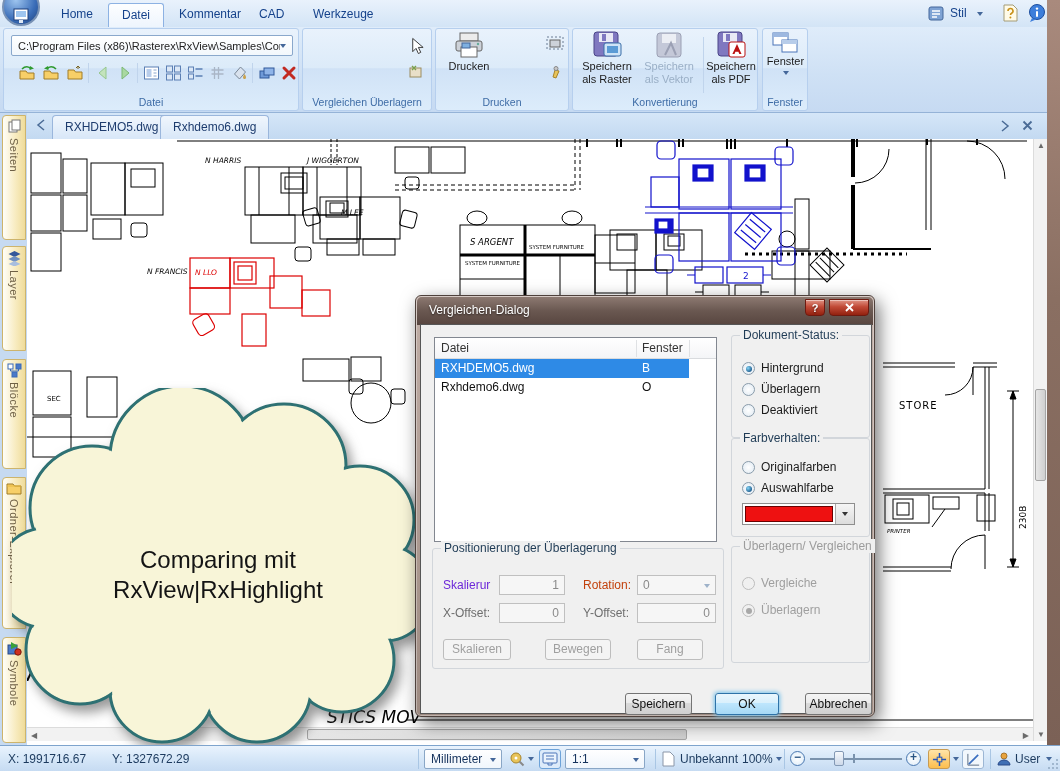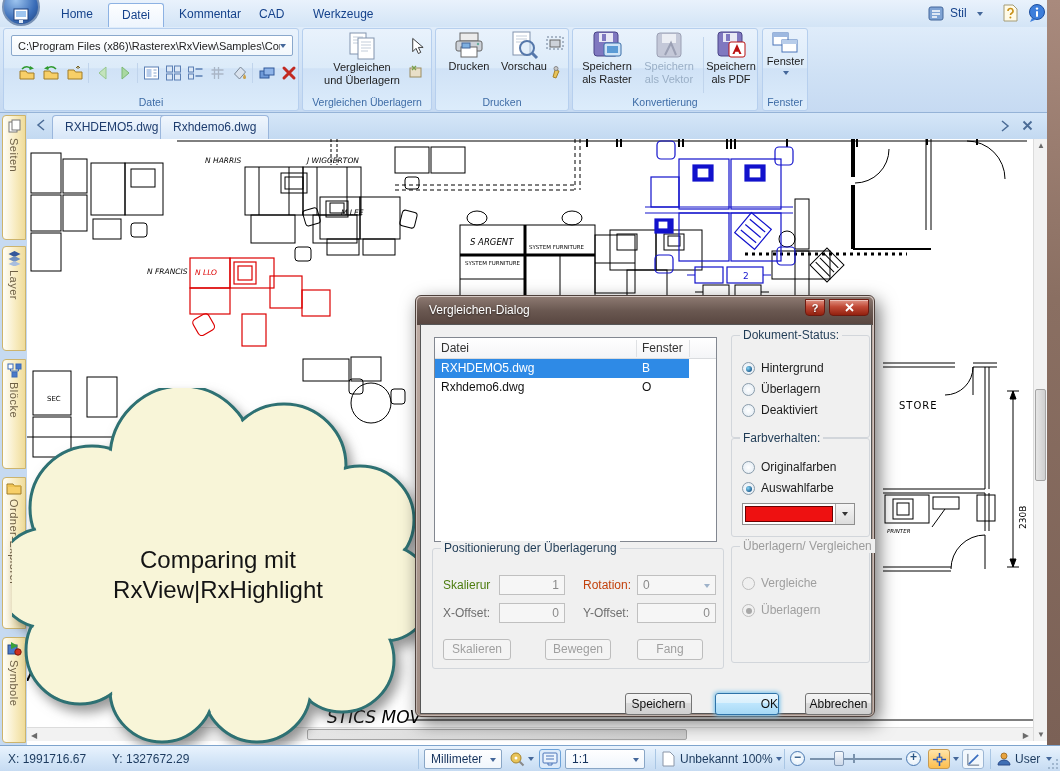--- a/index.html
+++ b/index.html
@@ -82,21 +82,21 @@
   .lrow { position:absolute; left:0; right:0; height:19px; font-size:12px; color:#111; }
   .lsel { background:#2e8ae6; color:#fff; }
   .dinput { position:absolute; background:#f6f6f6; border:1px solid #c0c0c0; font-size:12px; color:#8a8a8a;
       text-align:right; padding:2px 5px; }
   .dlabel { position:absolute; font-size:12px; color:#8f8f8f; white-space:nowrap; }
   .dbtn { position:absolute; background:#f4f4f4; border:1px solid #bdbdbd; border-radius:3px; font-size:12px;
       color:#9f9f9f; text-align:center; line-height:19px; }
   .wbtn { position:absolute; background:linear-gradient(#f5f5f5,#ebebeb 45%,#dadada 46%,#d0d0d0);
       border:1px solid #747474; border-radius:3px; font-size:12px; color:#111; text-align:center; line-height:20px; }
   .wbtn.focus { border-color:#2f73a8; box-shadow:0 0 4px 1px #74c0ea;
-      background:linear-gradient(#eaf6fd,#d9f0fc 45%,#bee6fd 46%,#a7d9f5);text-align:right; }
+      background:linear-gradient(#eaf6fd,#d9f0fc 45%,#bee6fd 46%,#a7d9f5); }
 
   
   .statusbar { left:0; top:745px; width:1060px; height:26px;
       background:linear-gradient(#e9f3fd,#d6e7f8 50%,#c6dbf2); border-top:1px solid #7ea4cd;
       font-size:12px; color:#1c3a5e; z-index:20; }
   .ssep { position:absolute; top:3px; width:1px; height:20px; background:#a9c6e4; }
   .scombo { position:absolute; top:3px; height:20px; background:linear-gradient(#fff,#f0f6fc);
       border:1px solid #89a6c6; border-radius:2px; font-size:12px; color:#15325c; padding:2px 6px; }
   .sbtn2 { position:absolute; top:3px; height:20px; border:1px solid transparent; border-radius:3px;
       display:flex; align-items:center; justify-content:center; }
@@ -231,30 +231,20 @@
       </div>
       <div class="sbtn" style="left:274px">
         <svg width="16" height="16" viewBox="0 0 16 16">
             <path d="M3 3l10 10M13 3L3 13" stroke="#c22a22" stroke-width="3" stroke-linecap="round"></path>
           </svg>
       </div>
       <div class="rgrouplabel">Datei</div>
     </div>
 
     <div class="rgroup" style="left:302px;width:130px">
-      <div class="bigbtn" style="left:16px;top:2px;width:86px;height:64px">
-        <svg width="30" height="30" viewBox="0 0 30 30">
-            <rect x="3" y="2" width="16" height="21" fill="#fff" stroke="#8193ad"></rect>
-            <path d="M6 6h10M6 9h10M6 12h10" stroke="#c3cdda"></path>
-            <rect x="11" y="7" width="16" height="21" fill="#fff" stroke="#8193ad"></rect>
-            <path d="M14 11h10M14 14h10M14 17h10M14 20h7" stroke="#c3cdda"></path>
-          </svg>
-        <span>Vergleichen</span>
-        <span>und Überlagern</span>
-      </div>
       <div class="sbtn" style="left:102px;top:6px">
         <svg width="17" height="18" viewBox="0 0 18 18">
             <path d="M5 1v14l3.5-3.5L11 17l2.5-1.3L11 10.5h5z" fill="#fff" stroke="#333"></path>
           </svg>
       </div>
       <div class="sbtn" style="left:102px;top:32px">
         <svg width="16" height="16" viewBox="0 0 16 16">
             <rect x="2" y="4" width="11" height="9" fill="#e9dfc8" stroke="#9a8c60"></rect>
             <path d="M4 2l4 4M8 2l-4 4" stroke="#7aa04c" stroke-width="1.4"></path>
           </svg>
@@ -265,29 +255,20 @@
     <div class="rgroup" style="left:435px;width:134px">
       <div class="bigbtn" style="left:4px;top:2px;width:58px;height:64px">
         <svg width="30" height="29" viewBox="0 0 30 29">
             <rect x="6" y="2" width="18" height="8" fill="#ececec" stroke="#666"></rect>
             <rect x="2" y="10" width="26" height="10" rx="2" fill="#cdd2d9" stroke="#666"></rect>
             <rect x="7" y="16" width="16" height="10" fill="#fff" stroke="#666"></rect>
             <rect x="8" y="12" width="8" height="5" fill="#7fb0e0" stroke="#44679a"></rect>
             <circle cx="24" cy="13" r="1.2" fill="#6a9"></circle>
           </svg>
         <span>Drucken</span>
-      </div>
-      <div class="bigbtn" style="left:62px;top:2px;width:52px;height:64px">
-        <svg width="30" height="29" viewBox="0 0 30 29">
-            <rect x="4" y="1" width="17" height="23" fill="#fff" stroke="#8193ad"></rect>
-            <path d="M7 5h11M7 8h11M7 11h7" stroke="#c3cdda"></path>
-            <circle cx="18" cy="17" r="7" fill="rgba(205,225,245,.55)" stroke="#5577aa" stroke-width="2"></circle>
-            <path d="M23 22l5 5" stroke="#5577aa" stroke-width="3"></path>
-          </svg>
-        <span>Vorschau</span>
       </div>
       <div class="sbtn" style="left:108px;top:4px">
         <svg width="20" height="18" viewBox="0 0 20 18">
             <rect x="2" y="2" width="16" height="12" fill="none" stroke="#6b7c94" stroke-dasharray="2,2"></rect>
             <rect x="5" y="5" width="10" height="7" fill="#cdd2d9" stroke="#666"></rect>
           </svg>
       </div>
       <div class="sbtn" style="left:110px;top:32px">
         <svg width="14" height="15" viewBox="0 0 14 15">
             <path d="M3 12l2-7 4 1-3 7z" fill="#e8c45a" stroke="#a8842a"></path>
@@ -683,21 +664,21 @@
       <div class="groupbox" style="left:310px;top:221px;width:139px;height:117px">
         <span class="grouplabel dis">Überlagern/ Vergleichen</span>
         <div class="radio dis" style="left:10px;top:30px"></div>
         <span class="rlabel dis" style="left:29px;top:29px">Vergleiche</span>
         <div class="radio dis checked" style="left:10px;top:57px"></div>
         <span class="rlabel dis" style="left:29px;top:56px">Überlagern</span>
       </div>
 
       <div class="groupbox" style="left:11px;top:223px;width:292px;height:121px">
         <span class="grouplabel">Positionierung der Überlagerung</span>
-        <span class="dlabel" style="left:10px;top:29px;color:#4d7c0f">Skalierur</span>
+        <span class="dlabel" style="left:10px;top:29px;color:#6d28d9">Skalierur</span>
         <div class="dinput" style="left:66px;top:26px;width:66px;height:20px">1</div>
         <span class="dlabel" style="left:150px;top:29px;color:#c2410c">Rotation:</span>
         <div class="dinput" style="left:204px;top:26px;width:79px;height:20px;text-align:left">
           <span>0</span>
           <span class="caret dis" style="position:absolute;right:5px;top:8px"></span>
         </div>
         <span class="dlabel" style="left:10px;top:57px;color:#6e6e6e">X-Offset:</span>
         <div class="dinput" style="left:66px;top:54px;width:66px;height:20px">0</div>
         <span class="dlabel" style="left:150px;top:57px;color:#6e6e6e">Y-Offset:</span>
         <div class="dinput" style="left:204px;top:54px;width:79px;height:20px">0</div>

